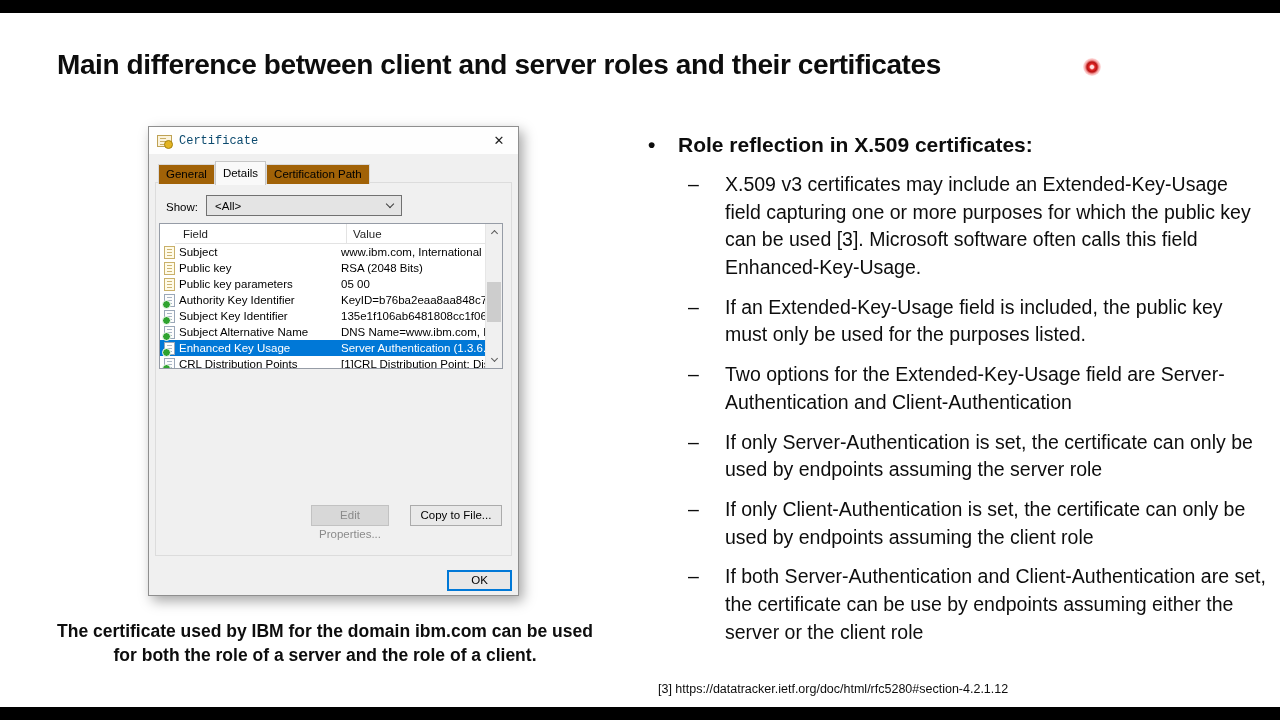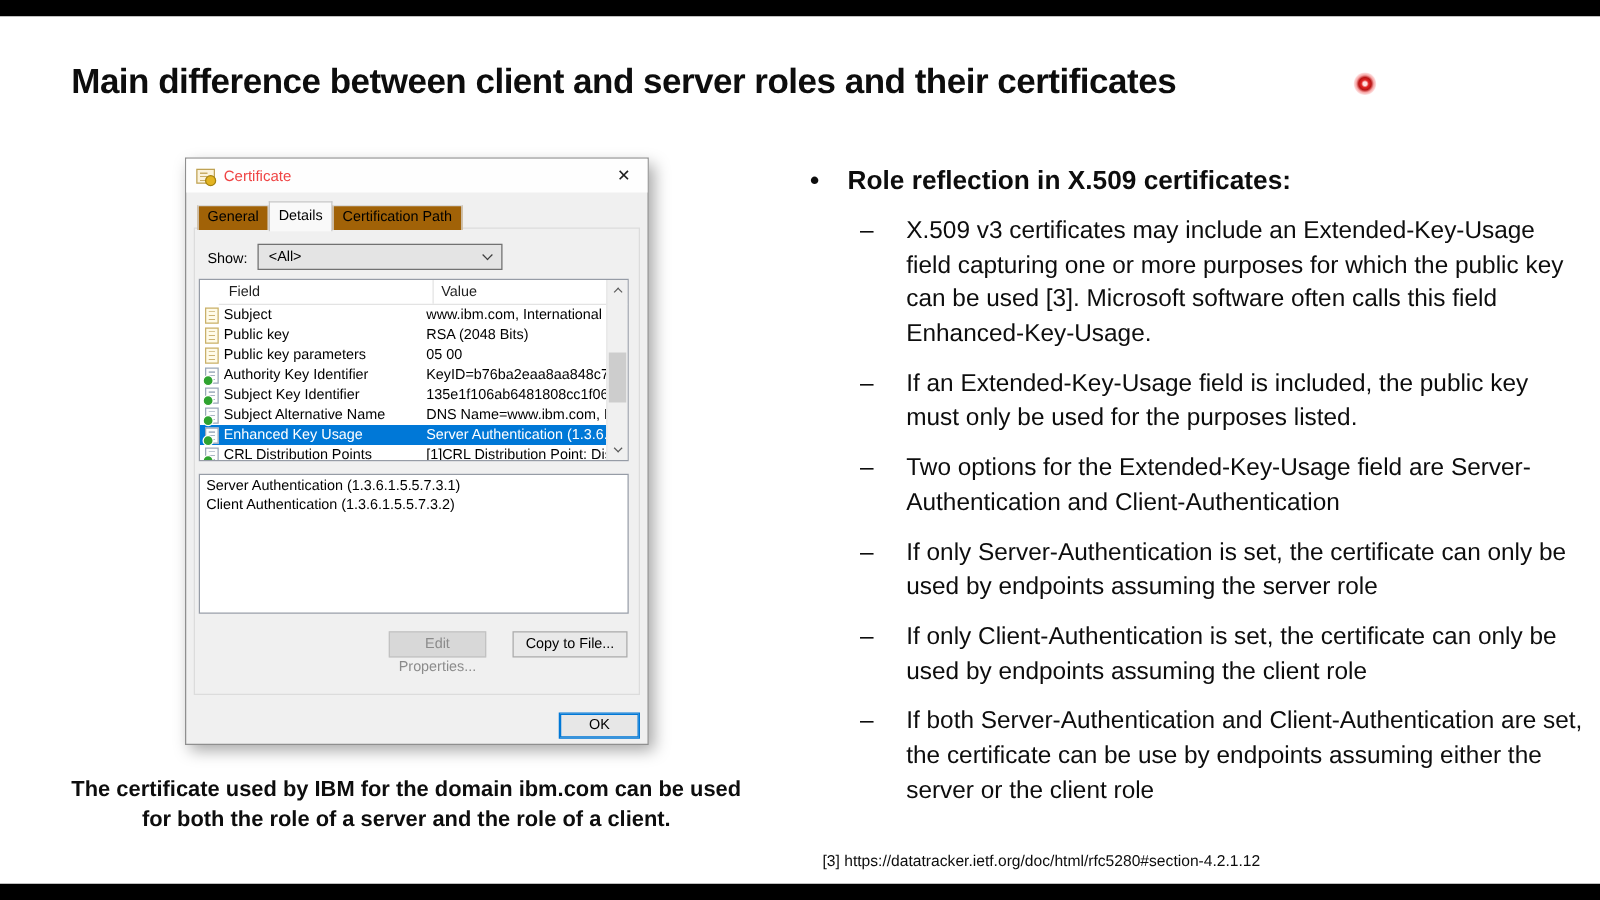--- a/index.html
+++ b/index.html
@@ -23,21 +23,21 @@
   }
 
   
   .dialog {
     position:absolute; left:148px; top:126px; width:371px; height:470px;
     background:#f0f0f0; border:1px solid #8f8f8f;
     box-shadow:4px 5px 12px rgba(0,0,0,0.35);
     font-size:11.5px; color:#000;
   }
   .titlebar { height:27px; background:#fefefe; display:flex; align-items:center; padding:0 8px; }
-  .titlebar .t-text { font-size:12px; color:#ef4444; }
+  .titlebar .t-text { font-size:12px; color:#0c4a6e;font-family:Liberation Mono, monospace; }
   .close-btn { margin-left:auto; width:22px; text-align:center; font-size:13px; color:#222; cursor:default; }
 
   .cert-icon { position:relative; width:15px; height:12px; background:#fbf3dc; border:1px solid #bfa254; margin-right:7px; flex:none; }
   .cert-icon::before { content:""; position:absolute; left:2px; top:2px; right:5px; height:7px;
     background:repeating-linear-gradient(to bottom,#c9ae66 0 1px, transparent 1px 3px); }
   .cert-icon::after { content:""; position:absolute; right:-2px; bottom:-3px; width:7px; height:7px;
     border-radius:50%; background:#e3b422; border:1px solid #a5820f; }
 
   .page { position:absolute; left:6px; top:55px; right:6px; bottom:39px; border:1px solid #dcdcdc; background:#f0f0f0; }
 
@@ -186,22 +186,20 @@
       <div class="sb-btn up">
           <span class="sb-chev up"></span>
         </div>
       <div class="sb-thumb"></div>
       <div class="sb-btn down">
           <span class="sb-chev down"></span>
         </div>
     </div>
   </div>
 
-  <div class="preview">Server Authentication (1.3.6.1.5.5.7.3.1)
-Client Authentication (1.3.6.1.5.5.7.3.2)</div>
 
   <div class="btn disabled btn-edit">Edit Properties...</div>
   <div class="btn btn-copy">Copy to File...</div>
   <div class="btn btn-ok">OK</div>
 </div>
 
 <div class="caption">The certificate used by IBM for the domain ibm.com can be used for both the role of a server and the role of a client.</div>
 
 <div class="content">
   <div class="heading-row">

